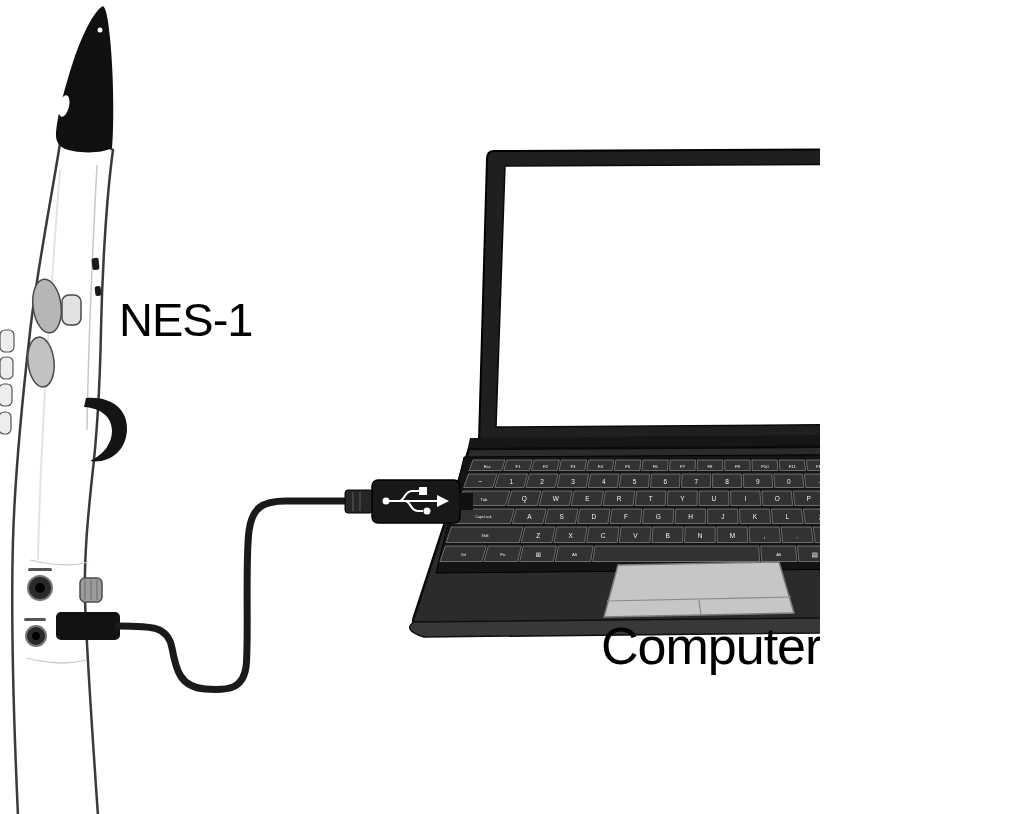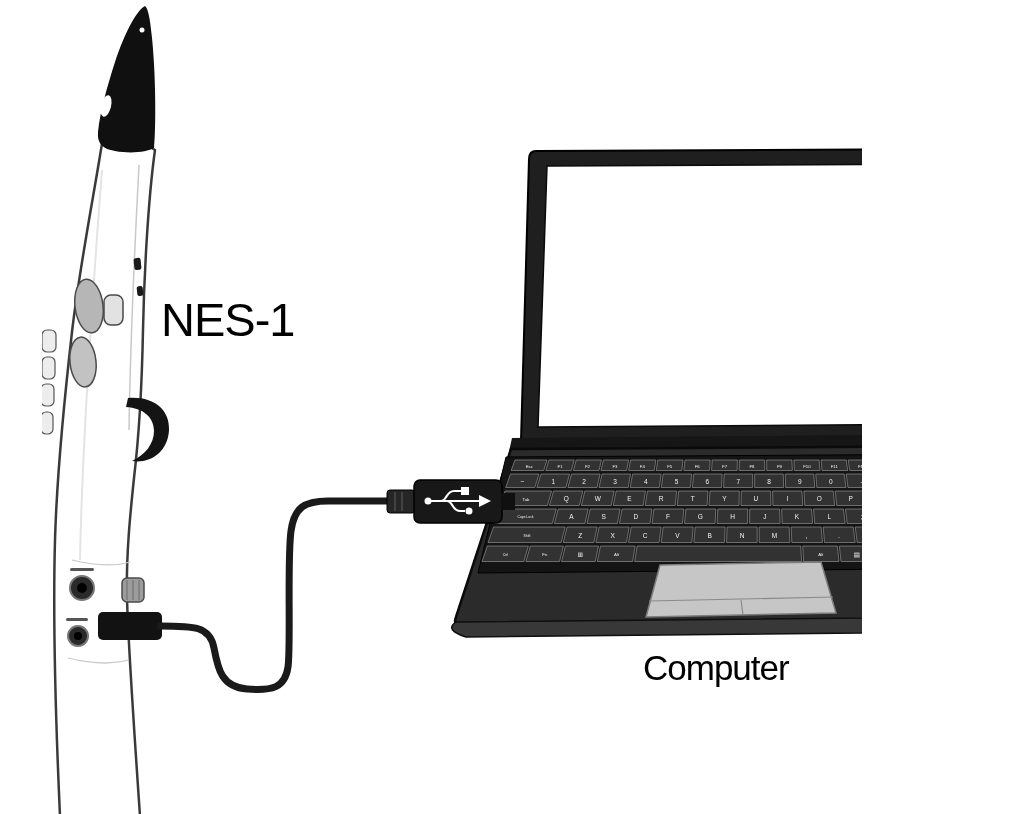--- a/index.html
+++ b/index.html
@@ -1,23 +1,23 @@
 <!DOCTYPE html>
 <html><head>
 <meta charset="utf-8">
 <style>
   html,body{margin:0;padding:0;background:#ffffff;}
   #canvas{
     position:relative;width:820px;height:814px;background:#ffffff;
-    overflow:hidden;font-family:"Liberation Sans",sans-serif;margin-left:42px;
+    overflow:hidden;font-family:"Liberation Sans",sans-serif;
   }
   #scene{position:absolute;left:0;top:0;}
   .label{position:absolute;color:#000;white-space:nowrap;}
   #nes-label{left:119px;top:292px;font-size:47px;letter-spacing:-1px;}
-  #computer-label{left:601px;top:648px;font-size:35px;letter-spacing:-1px;}
+  #computer-label{left:601px;top:616px;font-size:52px;letter-spacing:-1px;}
   #keys text{font-family:"Liberation Sans",sans-serif;}
 </style>
 </head>
 <body>
 
 <div id="canvas">
 
   <svg id="scene" width="1024" height="814" viewBox="0 0 1024 814">
 
     <g>

